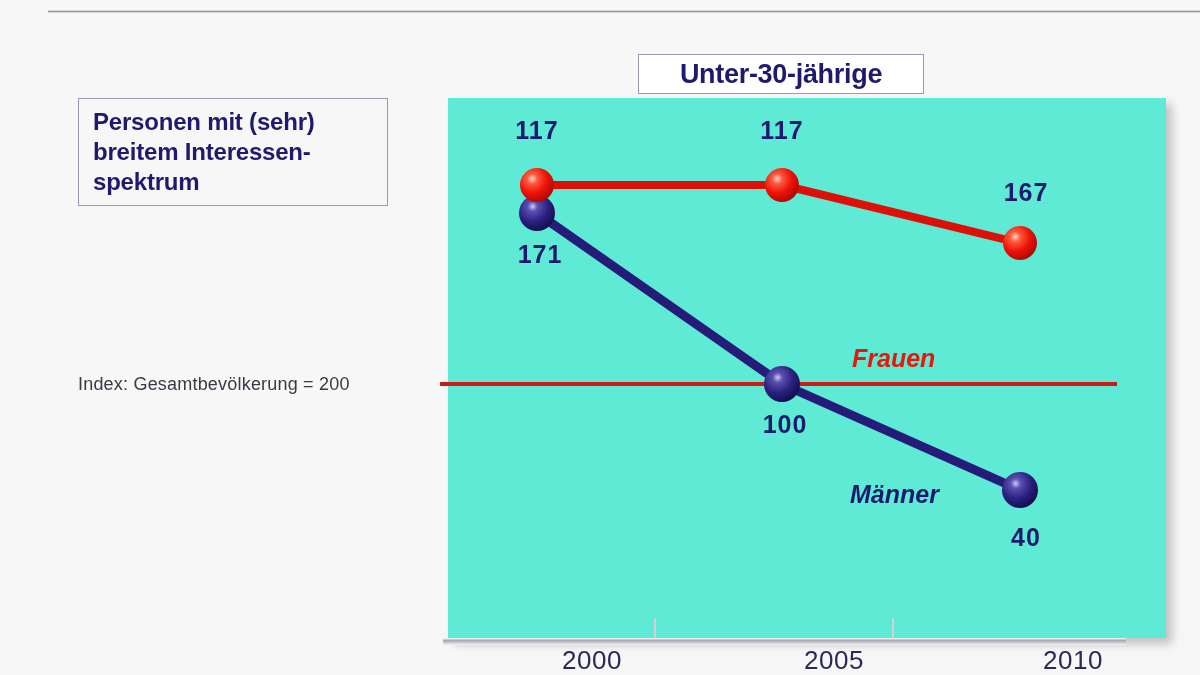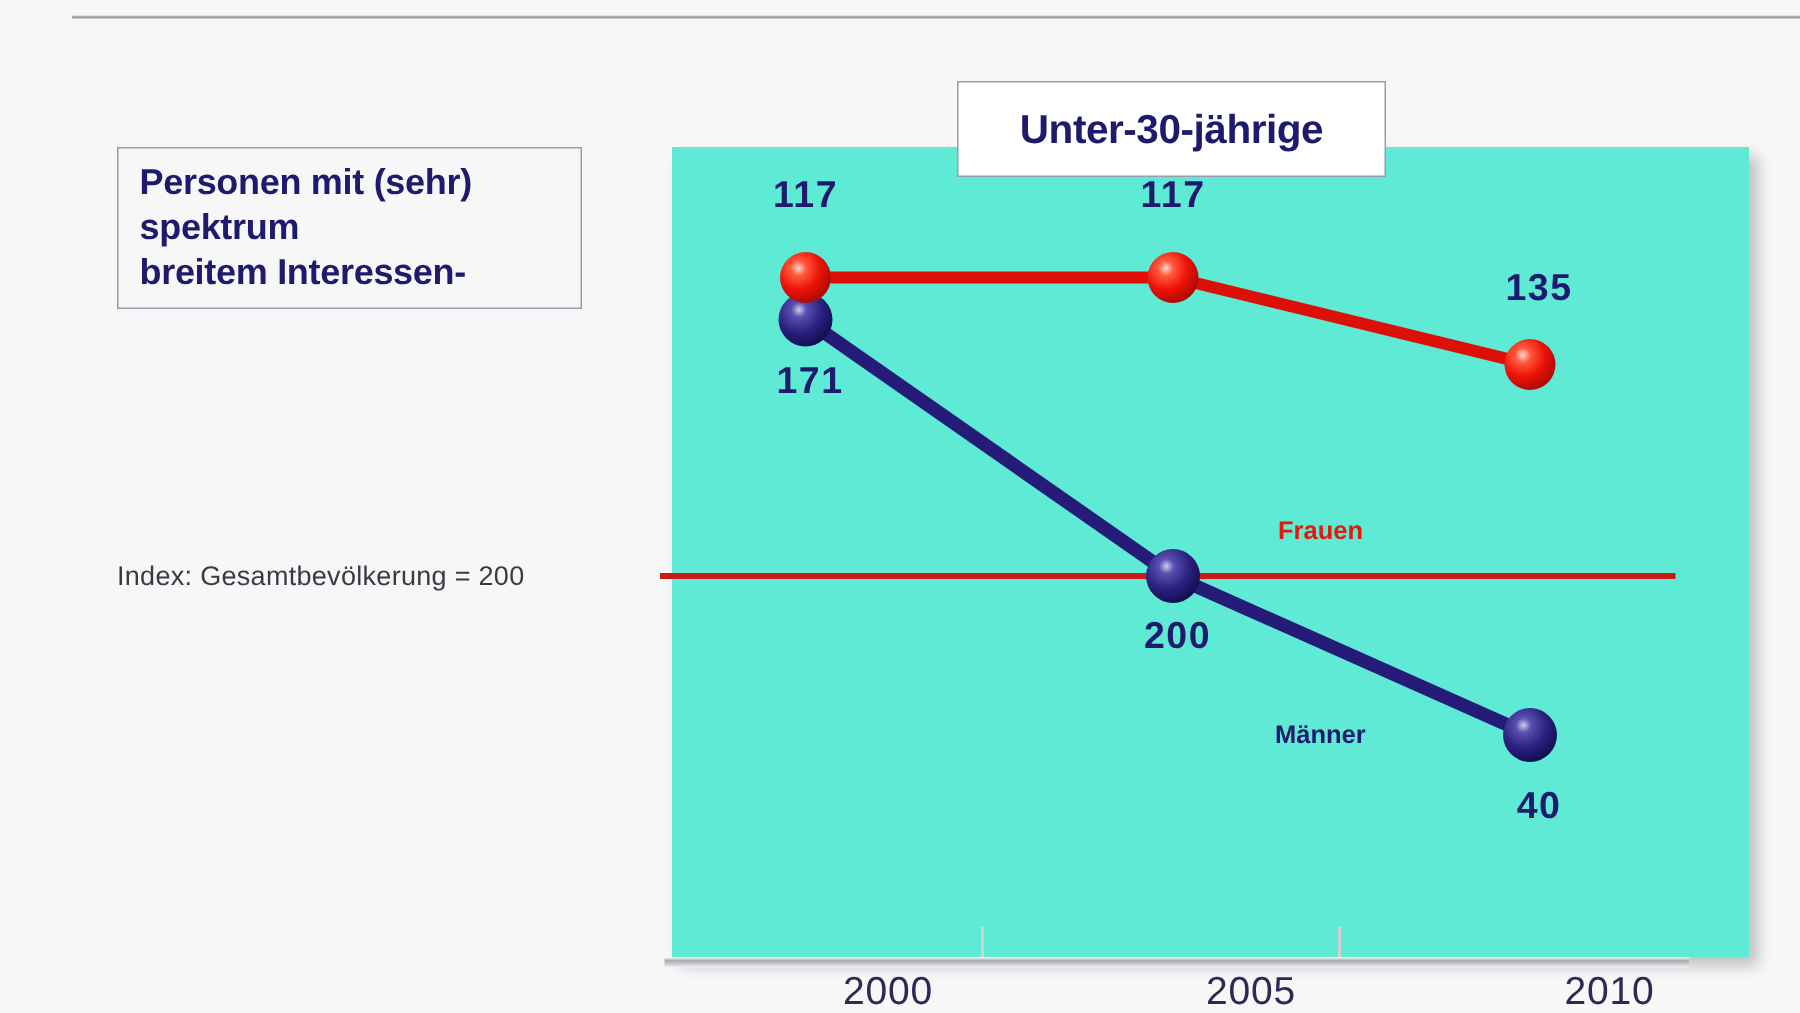--- a/index.html
+++ b/index.html
@@ -62,21 +62,21 @@
     white-space: nowrap;
     letter-spacing: 0.2px;
   }
 
   
   .title-box {
     position: absolute;
     left: 638px;
     top: 54px;
     width: 286px;
-    height: 64px;
+    height: 40px;
     background: #ffffff;
     border: 1px solid #9a9ab0;
     box-sizing: border-box;
     display: flex;
     align-items: center;
     justify-content: center;
     z-index: 6;
   }
   .title-box .txt {
     color: #1e1a6e;
@@ -122,22 +122,23 @@
     color: #2a2a55;
     letter-spacing: 0.5px;
     transform: translateX(-50%);
     white-space: nowrap;
     margin-left: 45px;
   }
 
   
   .series-label {
     position: absolute;
-    font-size: 17px;
-    font-weight: bold;
+    font-size: 25px;
+    font-weight: bold;
+    font-style: italic;
     white-space: nowrap;
     z-index: 5;
   }
   .series-label.frauen { color: #e8160c; }
   .series-label.maenner { color: #1e1a6e; }
 
   
   .val-label {
     position: absolute;
     font-size: 25px;
@@ -151,22 +152,22 @@
 </style>
 </head>
 <body>
 
 <div id="stage">
 
   <div class="top-rule"></div>
 
   <div class="caption-box">
     <div class="line">Personen mit (sehr)</div>
+    <div class="line">breitem Interessen-</div>
     <div class="line">spektrum</div>
-    <div class="line">breitem Interessen-</div>
   </div>
 
   <div class="index-note">Index: Gesamtbevölkerung = 200</div>
 
   <div class="title-box">
     <span class="txt">Unter-30-jährige</span>
   </div>
 
   <div class="plot">
     <svg class="plot-svg" viewBox="0 0 669 540" width="669" height="540">
@@ -198,24 +199,24 @@
       <circle cx="334" cy="286" r="18" fill="url(#blueBall)"></circle>
       <circle cx="572" cy="392" r="18" fill="url(#blueBall)"></circle>
 
       <circle cx="89" cy="87" r="17" fill="url(#redBall)"></circle>
       <circle cx="334" cy="87" r="17" fill="url(#redBall)"></circle>
       <circle cx="572" cy="145" r="17" fill="url(#redBall)"></circle>
     </svg>
 
     <div class="val-label" style="left:89px;  top:18px;">117</div>
     <div class="val-label" style="left:334px; top:18px;">117</div>
-    <div class="val-label" style="left:578px; top:80px;">135</div>
+    <div class="val-label" style="left:578px; top:80px;">167</div>
 
     <div class="val-label" style="left:92px;  top:142px;">171</div>
-    <div class="val-label" style="left:337px; top:312px;">200</div>
+    <div class="val-label" style="left:337px; top:312px;">100</div>
     <div class="val-label" style="left:578px; top:425px;">40</div>
 
     <div class="series-label frauen" style="left:404px; top:246px;">Frauen</div>
     <div class="series-label maenner" style="left:402px; top:382px;">Männer</div>
   </div>
 
   <div class="axis-strip"></div>
   <div class="tick-label" style="left:547px;">2000</div>
   <div class="tick-label" style="left:789px;text-align:center;">2005</div>
   <div class="tick-label" style="left:1028px;">2010</div>

